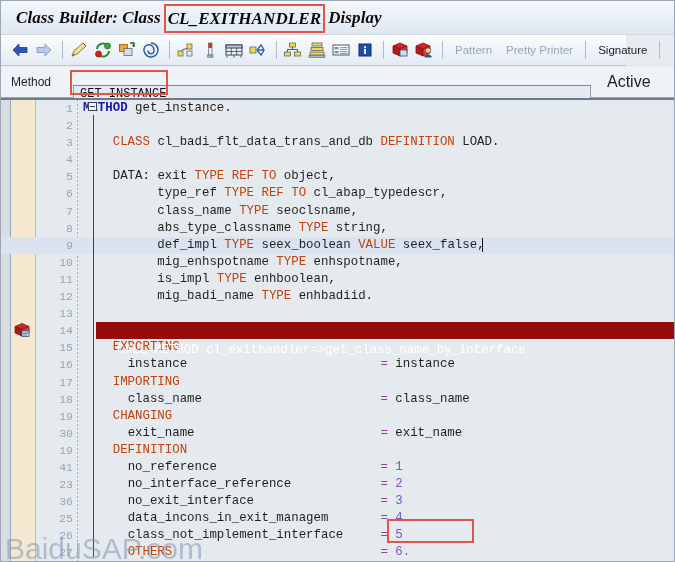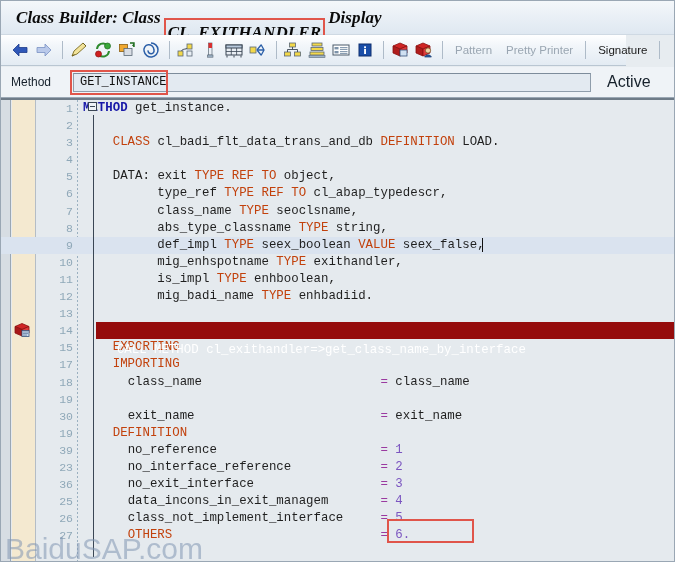--- a/index.html
+++ b/index.html
@@ -50,21 +50,21 @@
     justify-content: space-between;
   }
   .title-seg { display: inline-block; }
   .title-hl {
     display: inline-block;
     border: 2px solid #e0554a;
     padding: 4px 2px;
     margin: 0 3px;
     line-height: 1.05;
     position: relative;
-    top: 15px;
+    top: 1px;
   }
 
   
   .toolbar {
     position: absolute;
     left: 0; top: 34px;
     width: 625px;
     height: 31px;
     background: linear-gradient(to bottom, #ffffff 0%, #f2f6fa 35%, #e3ebf3 100%);
     border-bottom: 1px solid #b9c6d2;
@@ -118,21 +118,21 @@
   }
   .method-field-wrap {
     position: relative;
     width: 518px;
     height: 19px;
     flex: none;
     margin-left: 2px;
   }
   .method-field {
     position: absolute;
-    left: 0; top: 0;
+    left: 0; top: 12px;
     width: 518px;
     height: 19px;
     box-sizing: border-box;
     background: #e3eaf1;
     border: 1px solid #8f9dab;
     border-top-color: #7d8c9b;
     font-family: "Liberation Mono", monospace;
     font-size: 12px;
     color: #101010;
     padding: 0 4px 0 6px;
@@ -534,21 +534,21 @@
         <div class="row">
           <div class="lnum">8</div>
           <div class="code"><span class="plain">          </span><span class="plain">abs_type_classname</span><span class="plain"> </span><span class="kw">TYPE</span><span class="plain"> </span><span class="plain">string,</span></div>
         </div>
         <div class="row hl-cursor">
           <div class="lnum">9</div>
           <div class="code"><span class="plain">          </span><span class="plain">def_impl</span><span class="plain"> </span><span class="kw">TYPE</span><span class="plain"> </span><span class="plain">seex_boolean</span><span class="plain"> </span><span class="kw">VALUE</span><span class="plain"> </span><span class="plain">seex_false,</span></div>
         </div>
         <div class="row">
           <div class="lnum">10</div>
-          <div class="code"><span class="plain">          </span><span class="plain">mig_enhspotname</span><span class="plain"> </span><span class="kw">TYPE</span><span class="plain"> </span><span class="plain">exithandler,</span></div>
+          <div class="code"><span class="plain">          </span><span class="plain">mig_enhspotname</span><span class="plain"> </span><span class="kw">TYPE</span><span class="plain"> </span><span class="plain">enhspotname,</span></div>
         </div>
         <div class="row">
           <div class="lnum">11</div>
           <div class="code"><span class="plain">          </span><span class="plain">is_impl</span><span class="plain"> </span><span class="kw">TYPE</span><span class="plain"> </span><span class="plain">enhboolean,</span></div>
         </div>
         <div class="row">
           <div class="lnum">12</div>
           <div class="code"><span class="plain">          </span><span class="plain">mig_badi_name</span><span class="plain"> </span><span class="kw">TYPE</span><span class="plain"> </span><span class="plain">enhbadiid.</span></div>
         </div>
         <div class="row">
@@ -558,40 +558,45 @@
         <div class="row redbar">
           <div class="redfill"></div>
           <div class="lnum">14</div>
           <div class="code"><span>  </span><span>CALL</span><span> </span><span>METHOD</span><span> </span><span>cl_exithandler=&gt;get_class_name_by_interface</span></div>
         </div>
         <div class="row">
           <div class="lnum">15</div>
           <div class="code"><span class="plain">    </span><span class="kw">EXPORTING</span></div>
         </div>
         <div class="row">
+          <div class="lnum">16</div>
+          <div class="code"><span class="plain">      </span><span class="plain">instance</span><span class="plain">                          </span><span class="eq">=</span><span class="plain"> </span><span class="plain">instance</span></div>
+        </div>
+        <div class="row">
           <div class="lnum">17</div>
           <div class="code"><span class="plain">    </span><span class="kw">IMPORTING</span></div>
         </div>
         <div class="row">
           <div class="lnum">18</div>
           <div class="code"><span class="plain">      </span><span class="plain">class_name</span><span class="plain">                        </span><span class="eq">=</span><span class="plain"> </span><span class="plain">class_name</span></div>
         </div>
         <div class="row">
           <div class="lnum">19</div>
+          <div class="code"><span class="plain">    </span><span class="kw">CHANGING</span></div>
         </div>
         <div class="row">
           <div class="lnum">30</div>
           <div class="code"><span class="plain">      </span><span class="plain">exit_name</span><span class="plain">                         </span><span class="eq">=</span><span class="plain"> </span><span class="plain">exit_name</span></div>
         </div>
         <div class="row">
           <div class="lnum">19</div>
           <div class="code"><span class="plain">    </span><span class="kw">DEFINITION</span></div>
         </div>
         <div class="row">
-          <div class="lnum">39</div>
+          <div class="lnum">41</div>
           <div class="code"><span class="plain">      </span><span class="plain">no_reference</span><span class="plain">                      </span><span class="eq">=</span><span class="plain"> </span><span class="num">1</span></div>
         </div>
         <div class="row">
           <div class="lnum">23</div>
           <div class="code"><span class="plain">      </span><span class="plain">no_interface_reference</span><span class="plain">            </span><span class="eq">=</span><span class="plain"> </span><span class="num">2</span></div>
         </div>
         <div class="row">
           <div class="lnum">36</div>
           <div class="code"><span class="plain">      </span><span class="plain">no_exit_interface</span><span class="plain">                 </span><span class="eq">=</span><span class="plain"> </span><span class="num">3</span></div>
         </div>

